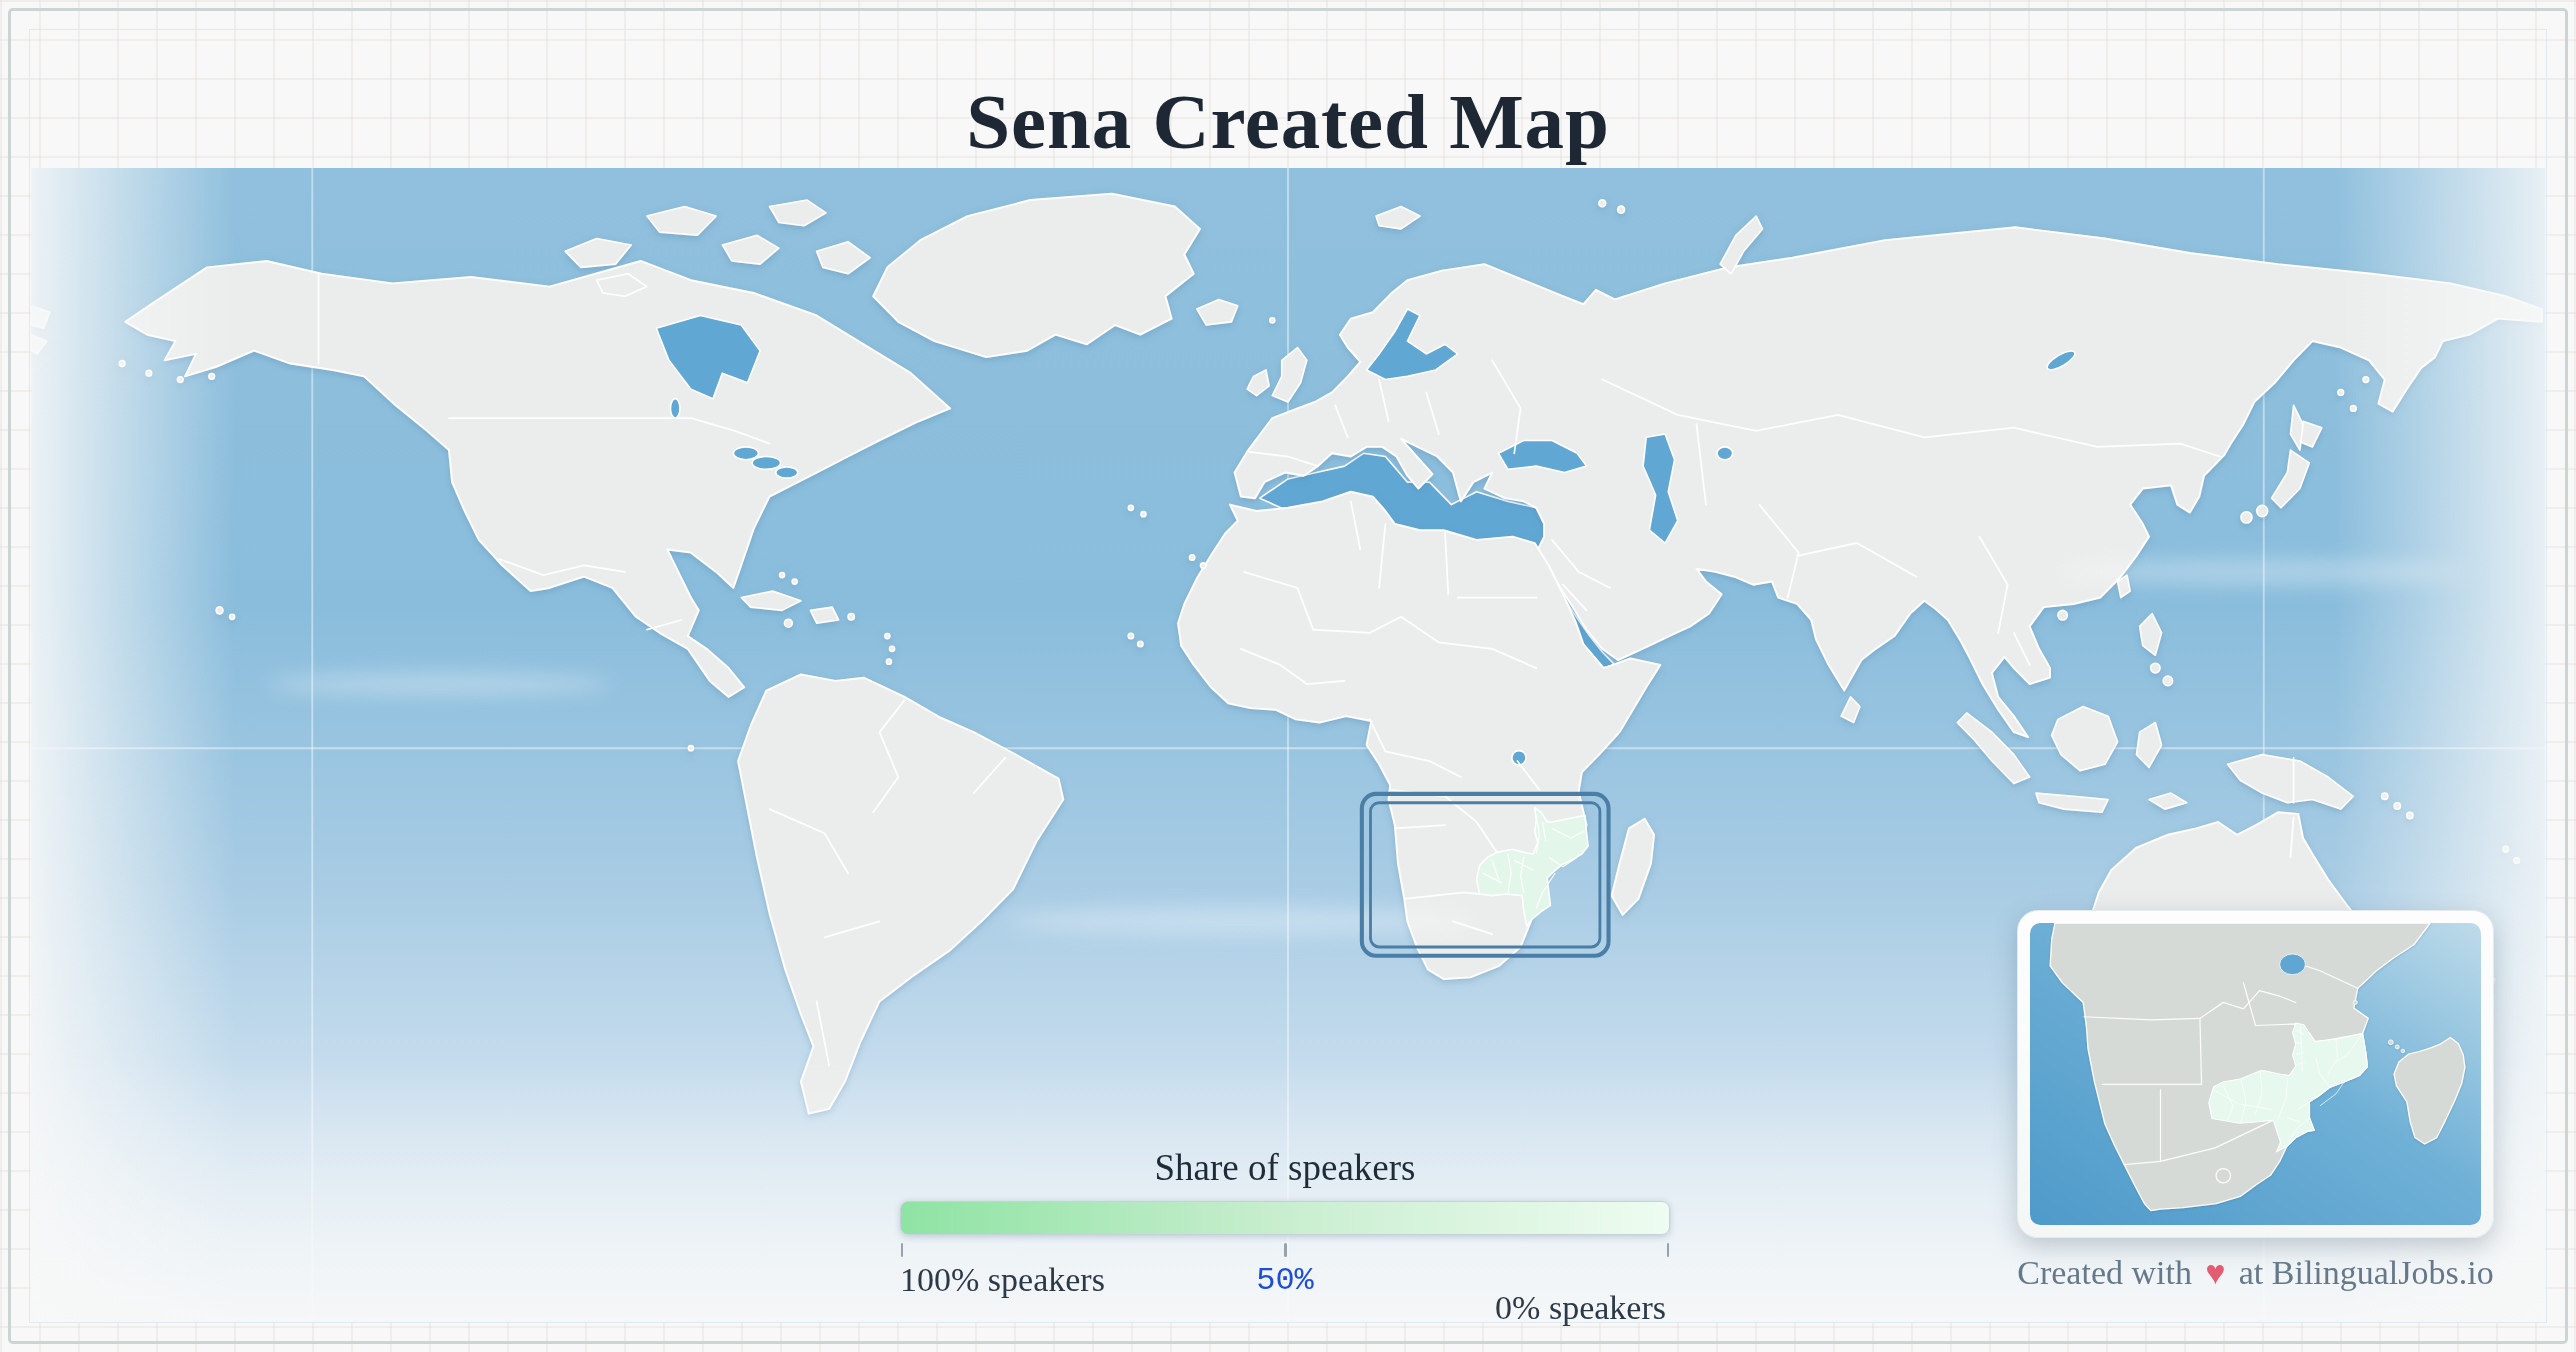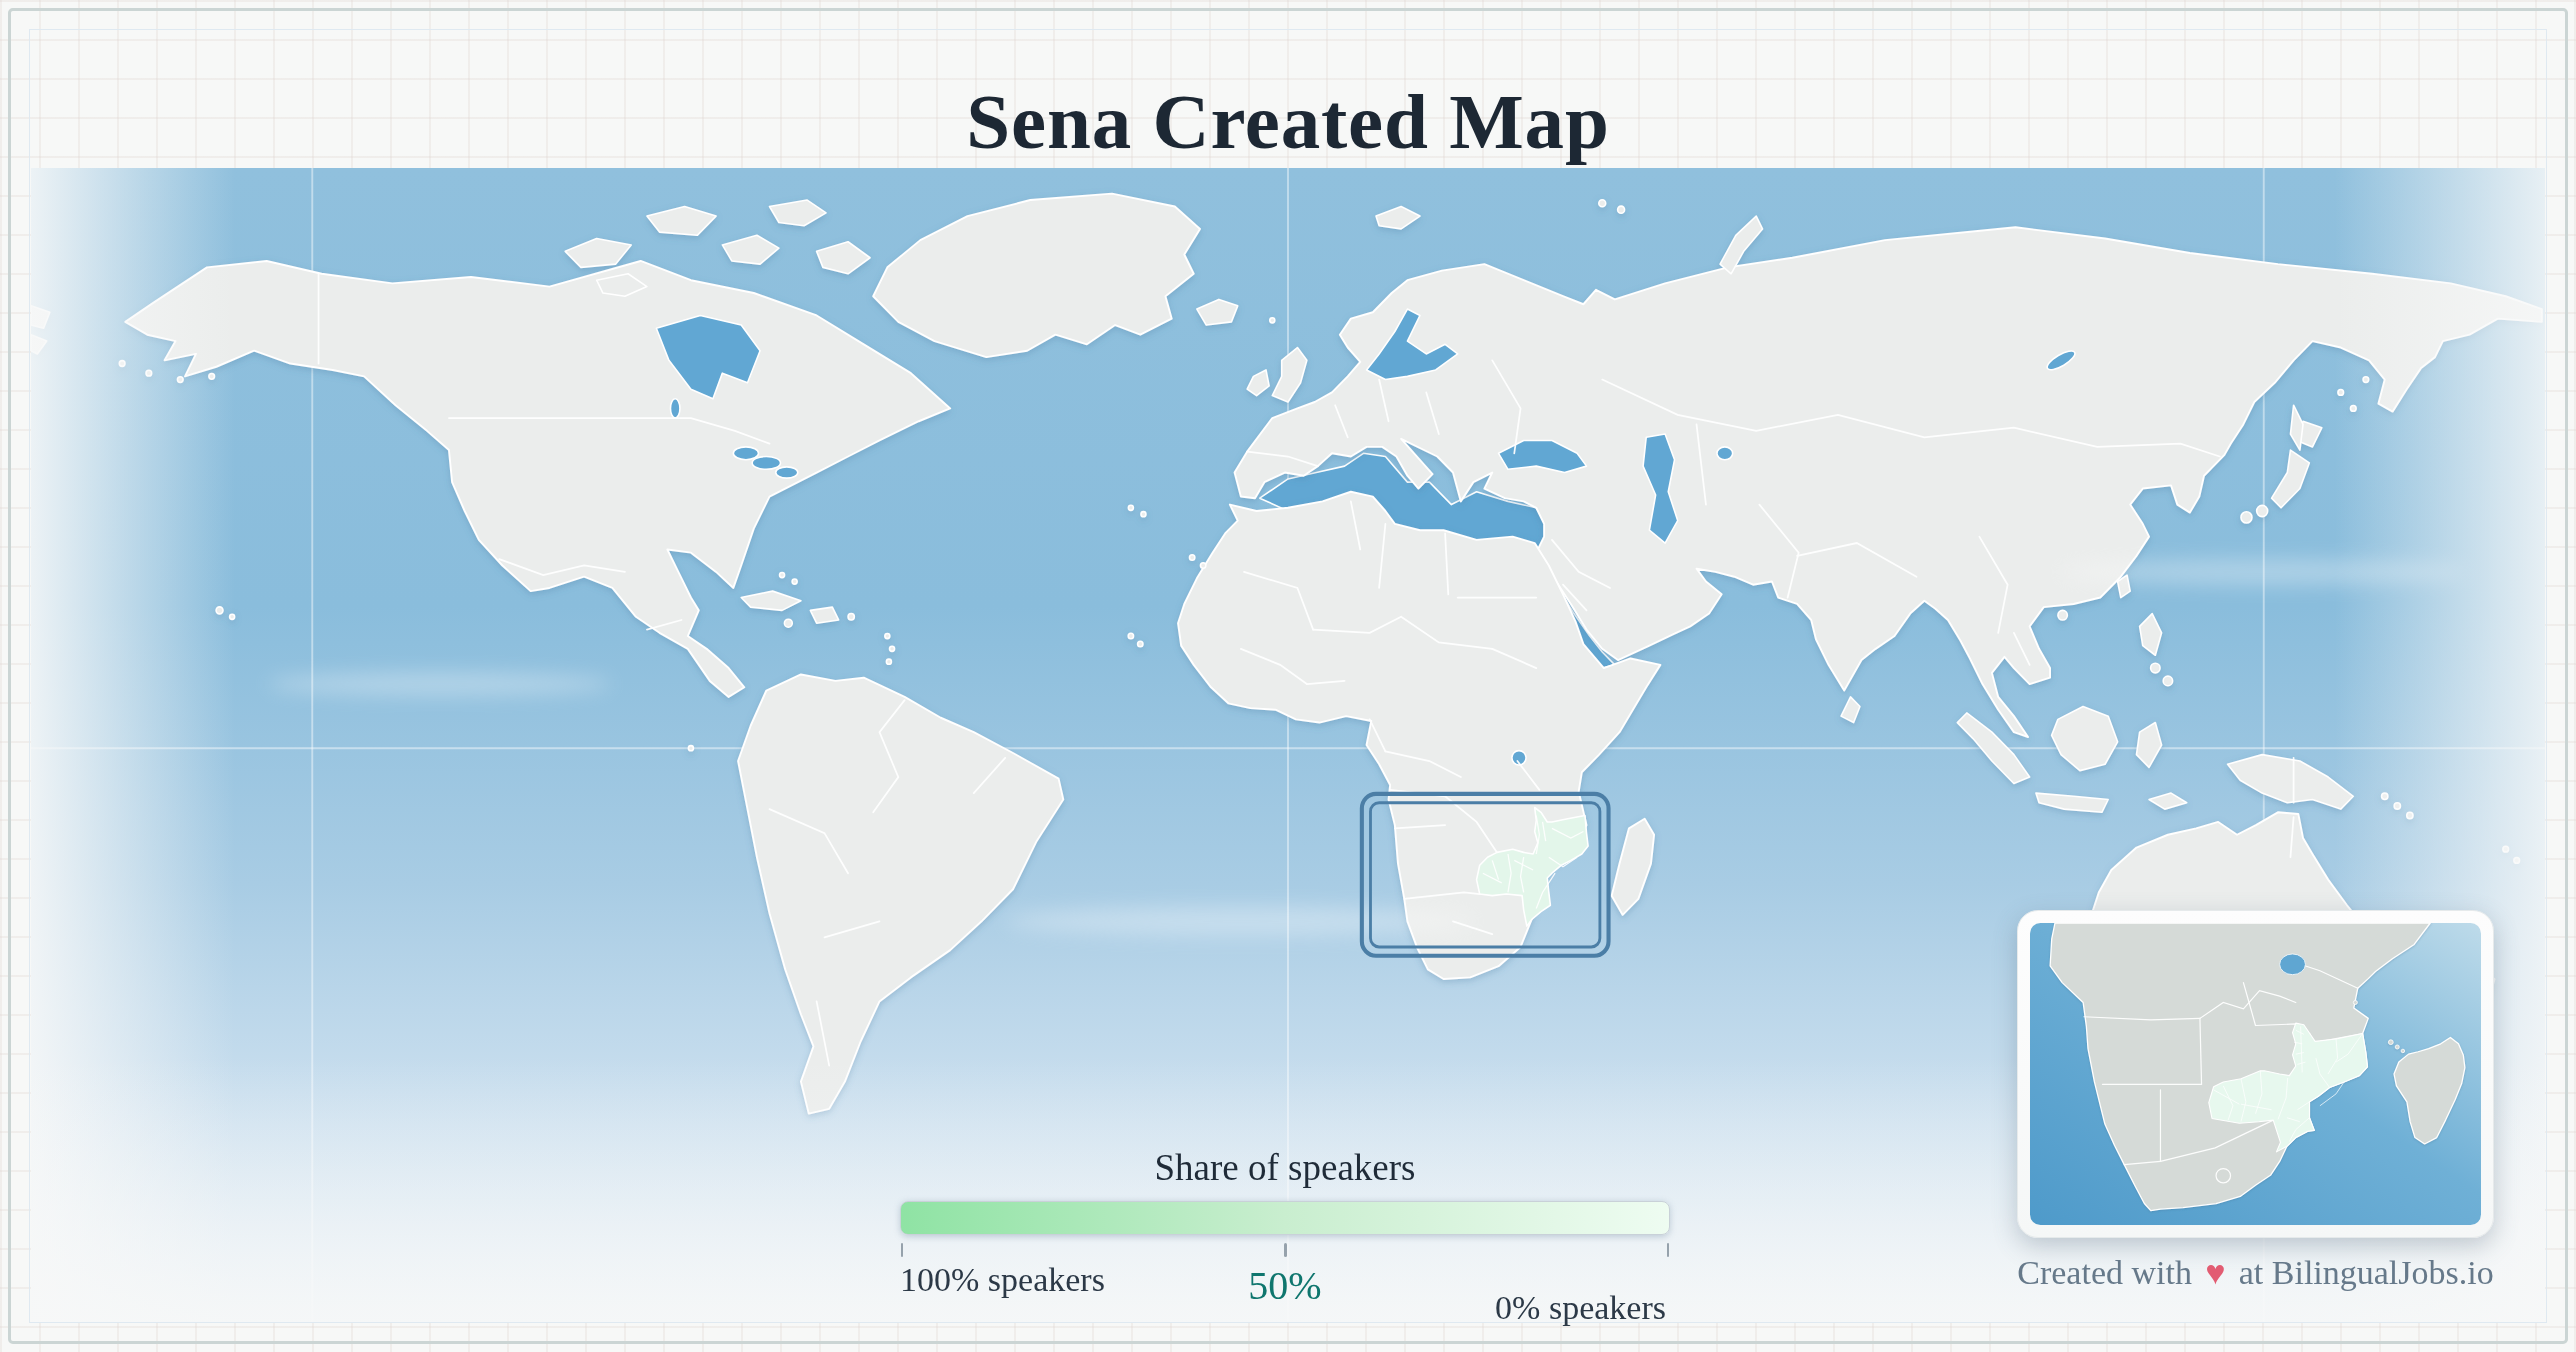--- a/index.html
+++ b/index.html
@@ -28,21 +28,21 @@
   .legend{position:absolute;left:900px;top:1146px;width:770px;z-index:6;}
   .legend-title{text-align:center;font-size:37px;color:#1f2b38;margin-bottom:12px;}
   .legend-bar{height:32px;border-radius:8px;border:1.6px solid #c9d1d8;
     background:linear-gradient(90deg,var(--grad-start,#8fe3a4) 0%,var(--grad-mid,#c9eecf) 50%,var(--grad-end,#eefcf1) 100%);
     box-shadow:0 1.6px 6.4px rgba(110,135,160,.35);}
   .legend-ticks{position:relative;height:21px;margin-top:4.8px;}
   .legend-ticks i{position:absolute;top:3.2px;width:2.4px;height:13.7px;background:#96a2ac;border-radius:1.6px;}
   .tick-100{left:0.8px;} .tick-50{left:50%;margin-left:-0.8px;} .tick-0{right:0.8px;}
   .legend-labels{position:relative;height:42px;font-size:34px;color:#2c3947;}
   .lbl-100{position:absolute;left:0;top:0;text-align:center;}
-  .lbl-50{position:absolute;left:50%;transform:translateX(-50%);top:1.6px;font-size:40px;color:#0f766e;}
+  .lbl-50{position:absolute;left:50%;transform:translateX(-50%);top:1.6px;font-size:32px;color:#1d4ed8;font-family:Liberation Mono, monospace;}
   .lbl-0{position:absolute;right:4px;top:0;margin-top:28px;}
 
   .inset{position:absolute;left:2017px;top:910px;width:477px;height:328px;z-index:7;
     background:linear-gradient(#fdfdfd,#f5f7f7);border:0.8px solid #e6eaeb;border-radius:21px;
     box-shadow:0 8px 24px rgba(75,95,115,.30);padding:12px;box-sizing:border-box;}
   .inset svg{width:100%;height:100%;display:block;border-radius:10.5px;overflow:hidden;}
 
   .attribution{position:absolute;left:2017px;width:477px;top:1254px;z-index:8;text-align:center;
     font-size:34px;color:#66798a;}
   .attribution .heart{color:var(--heart,#e25c72);padding:0 4.8px;}

